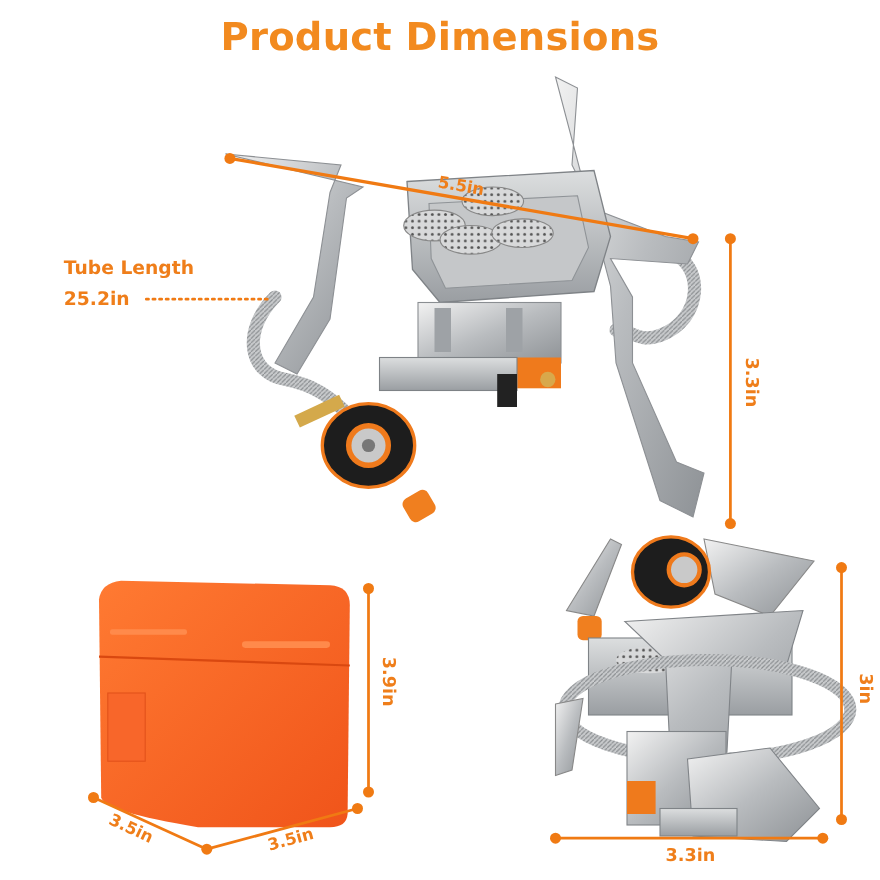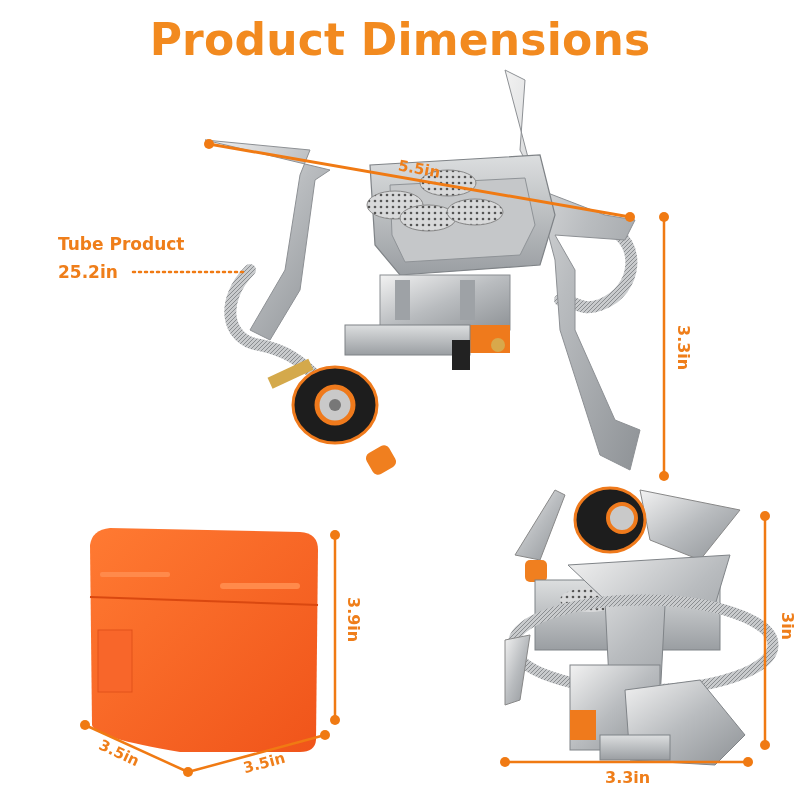--- a/index.html
+++ b/index.html
@@ -3,21 +3,21 @@
 <meta charset="utf-8">
 <style>
   html, body { margin: 0; padding: 0; }
   body {
     width: 800px; height: 800px; position: relative; overflow: hidden;
     background: #ffffff;
     font-family: "DejaVu Sans", sans-serif;
   }
   .title {
     position: absolute; left: 0; top: 14px; width: 800px; text-align: center;
-    font-size: 44px; font-weight: bold; color: #f28a1f; letter-spacing: 0.2px;
+    font-size: 35px; font-weight: bold; color: #f28a1f; letter-spacing: 0.2px;
   }
   .lbl {
     position: absolute; color: #ef7e1a; font-weight: bold; font-size: 17px;
     white-space: nowrap;
   }
   svg.scene { position: absolute; left: 0; top: 0; }
 </style>
 </head>
 <body>
 
@@ -136,21 +136,21 @@
     <circle cx="765" cy="516" r="5" fill="#f07a13"></circle>
     <circle cx="765" cy="745" r="5" fill="#f07a13"></circle>
   </g>
   <g>
     <line x1="505" y1="762" x2="748" y2="762" stroke="#f07a13" stroke-width="2.5"></line>
     <circle cx="505" cy="762" r="5" fill="#f07a13"></circle>
     <circle cx="748" cy="762" r="5" fill="#f07a13"></circle>
   </g>
 </svg>
 
-<div class="lbl" style="left:58px; top:234px;">Tube Product</div>
+<div class="lbl" style="left:58px; top:234px;">Tube Length</div>
 <div class="lbl" style="left:58px; top:262px;text-align:center;">25.2in</div>
 
 <div class="lbl" style="left:398px; top:160px; transform:rotate(10deg); font-size:15px;">5.5in</div>
 
 <div class="lbl" style="left:653px; top:325px; transform:rotate(90deg); transform-origin:left top; font-size:16px; left:693px;">3.3in</div>
 
 <div class="lbl" style="left:363px; top:597px; transform:rotate(90deg); transform-origin:left top; font-size:16px;">3.9in</div>
 
 <div class="lbl" style="left:98px; top:744px; transform:rotate(25deg); font-size:15px;">3.5in</div>
 

